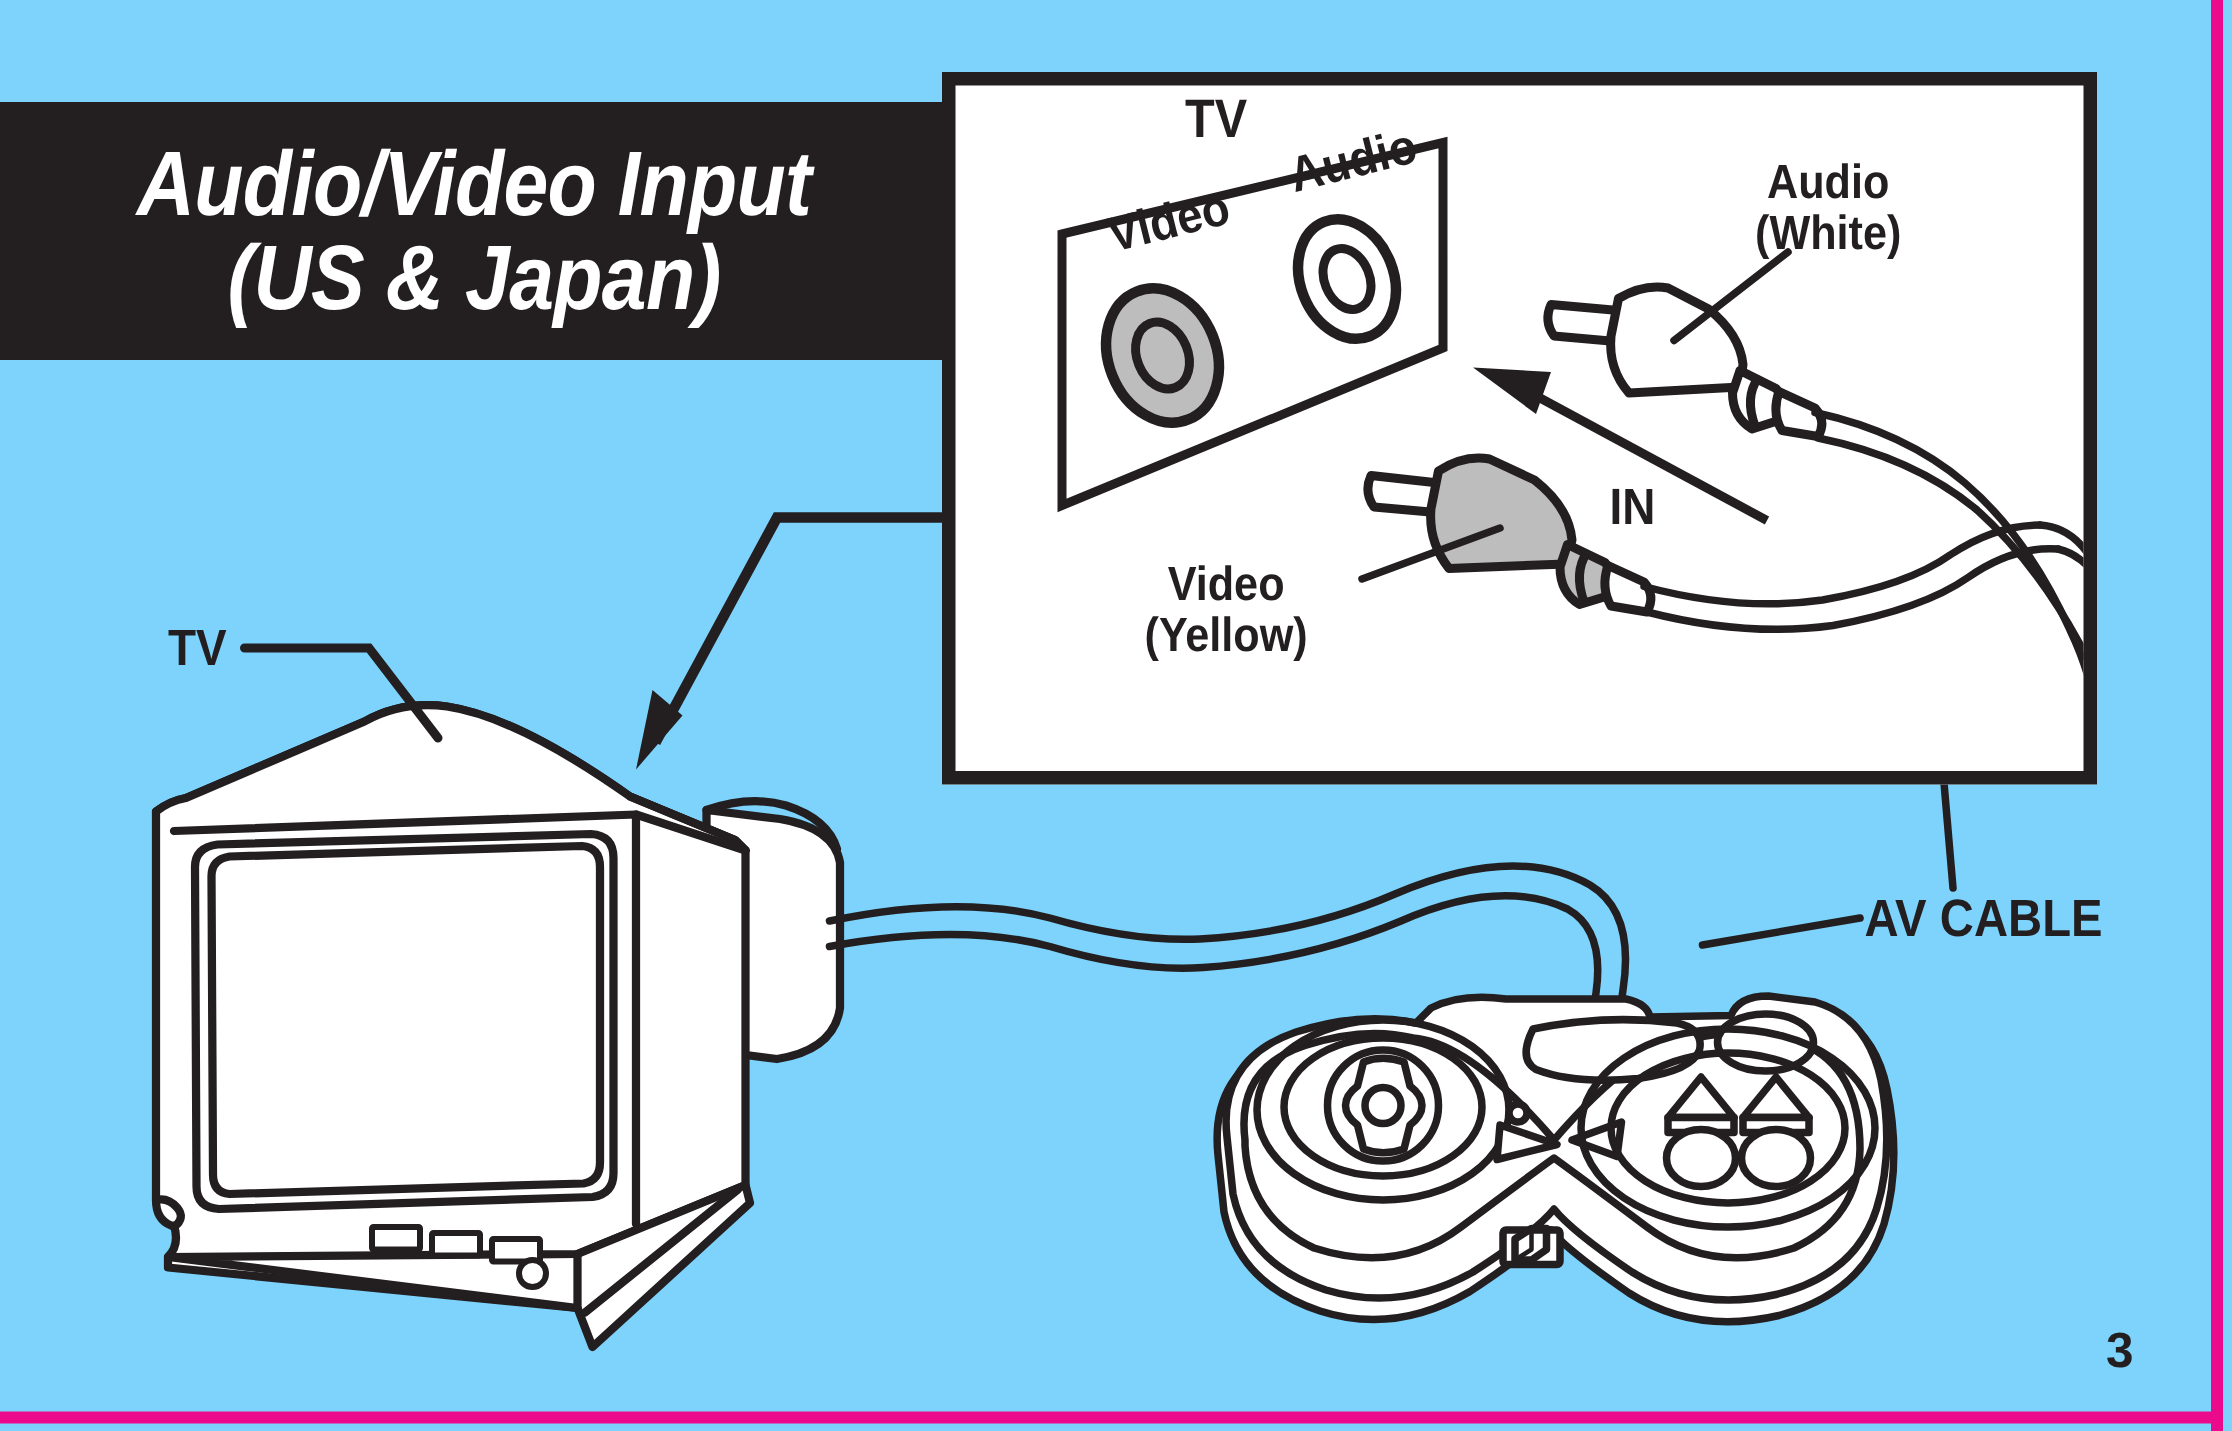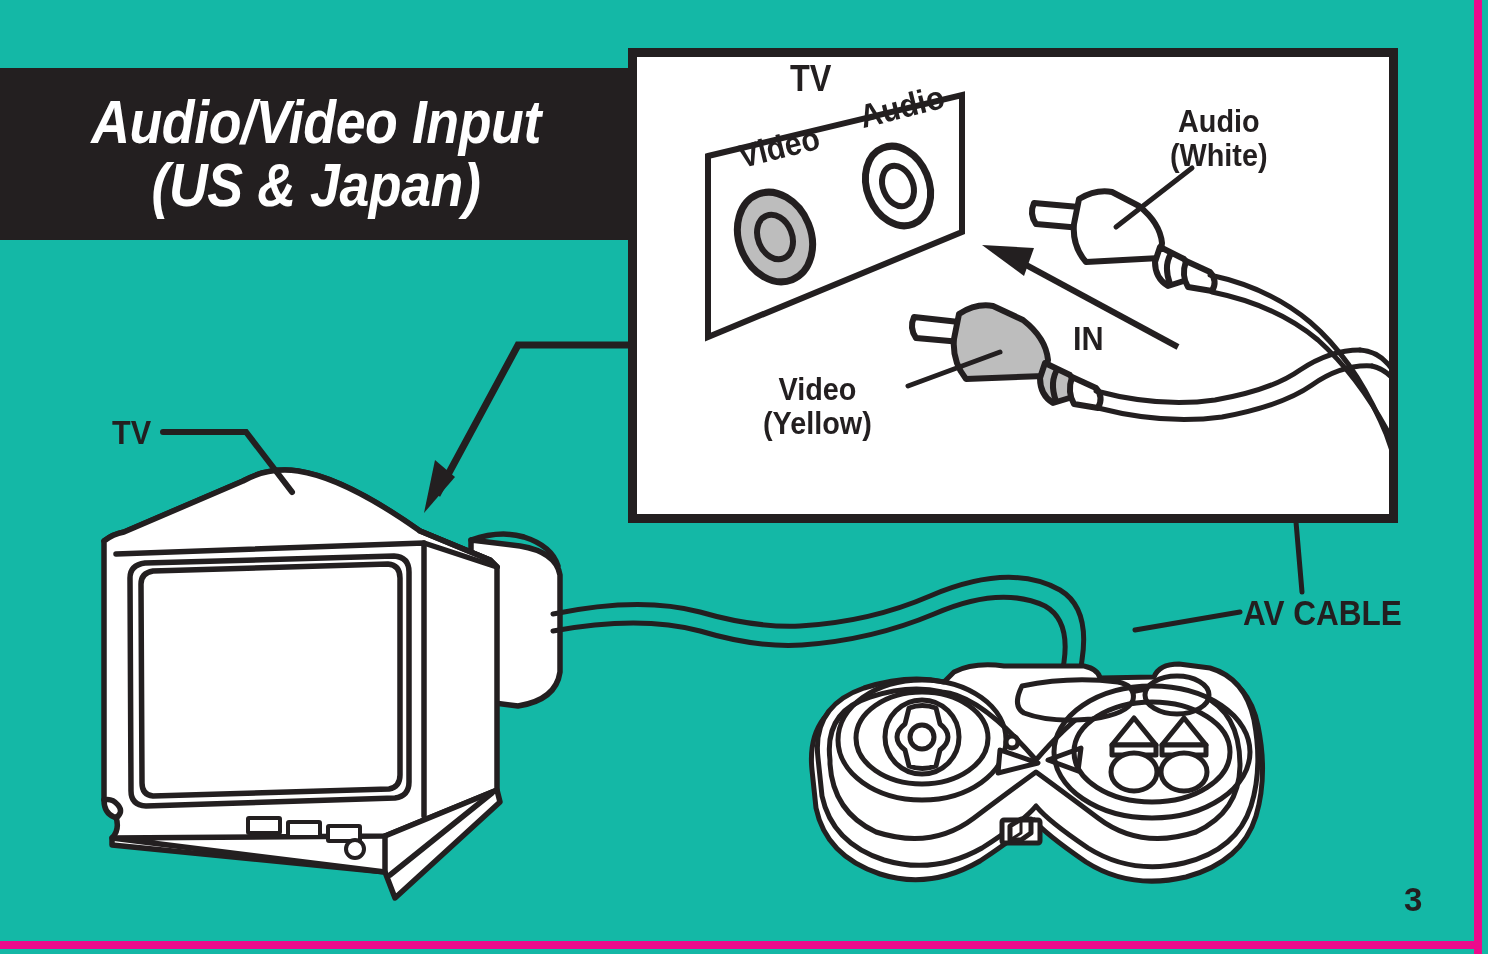--- a/index.html
+++ b/index.html
@@ -12,21 +12,21 @@
     height: 954px;
     position: relative;
     overflow: hidden;
     font-family: "Liberation Sans", sans-serif;
   }
   #page {
     position: absolute;
     left: 0; top: 0;
     width: 1488px;
     height: 954px;
-    background: #14b8a6;
+    background: #7dd3fc;
   }
   svg.layer {
     position: absolute;
     left: 0; top: 0;
     width: 1488px;
     height: 954px;
     overflow: visible;
   }
   
   #title-banner {

